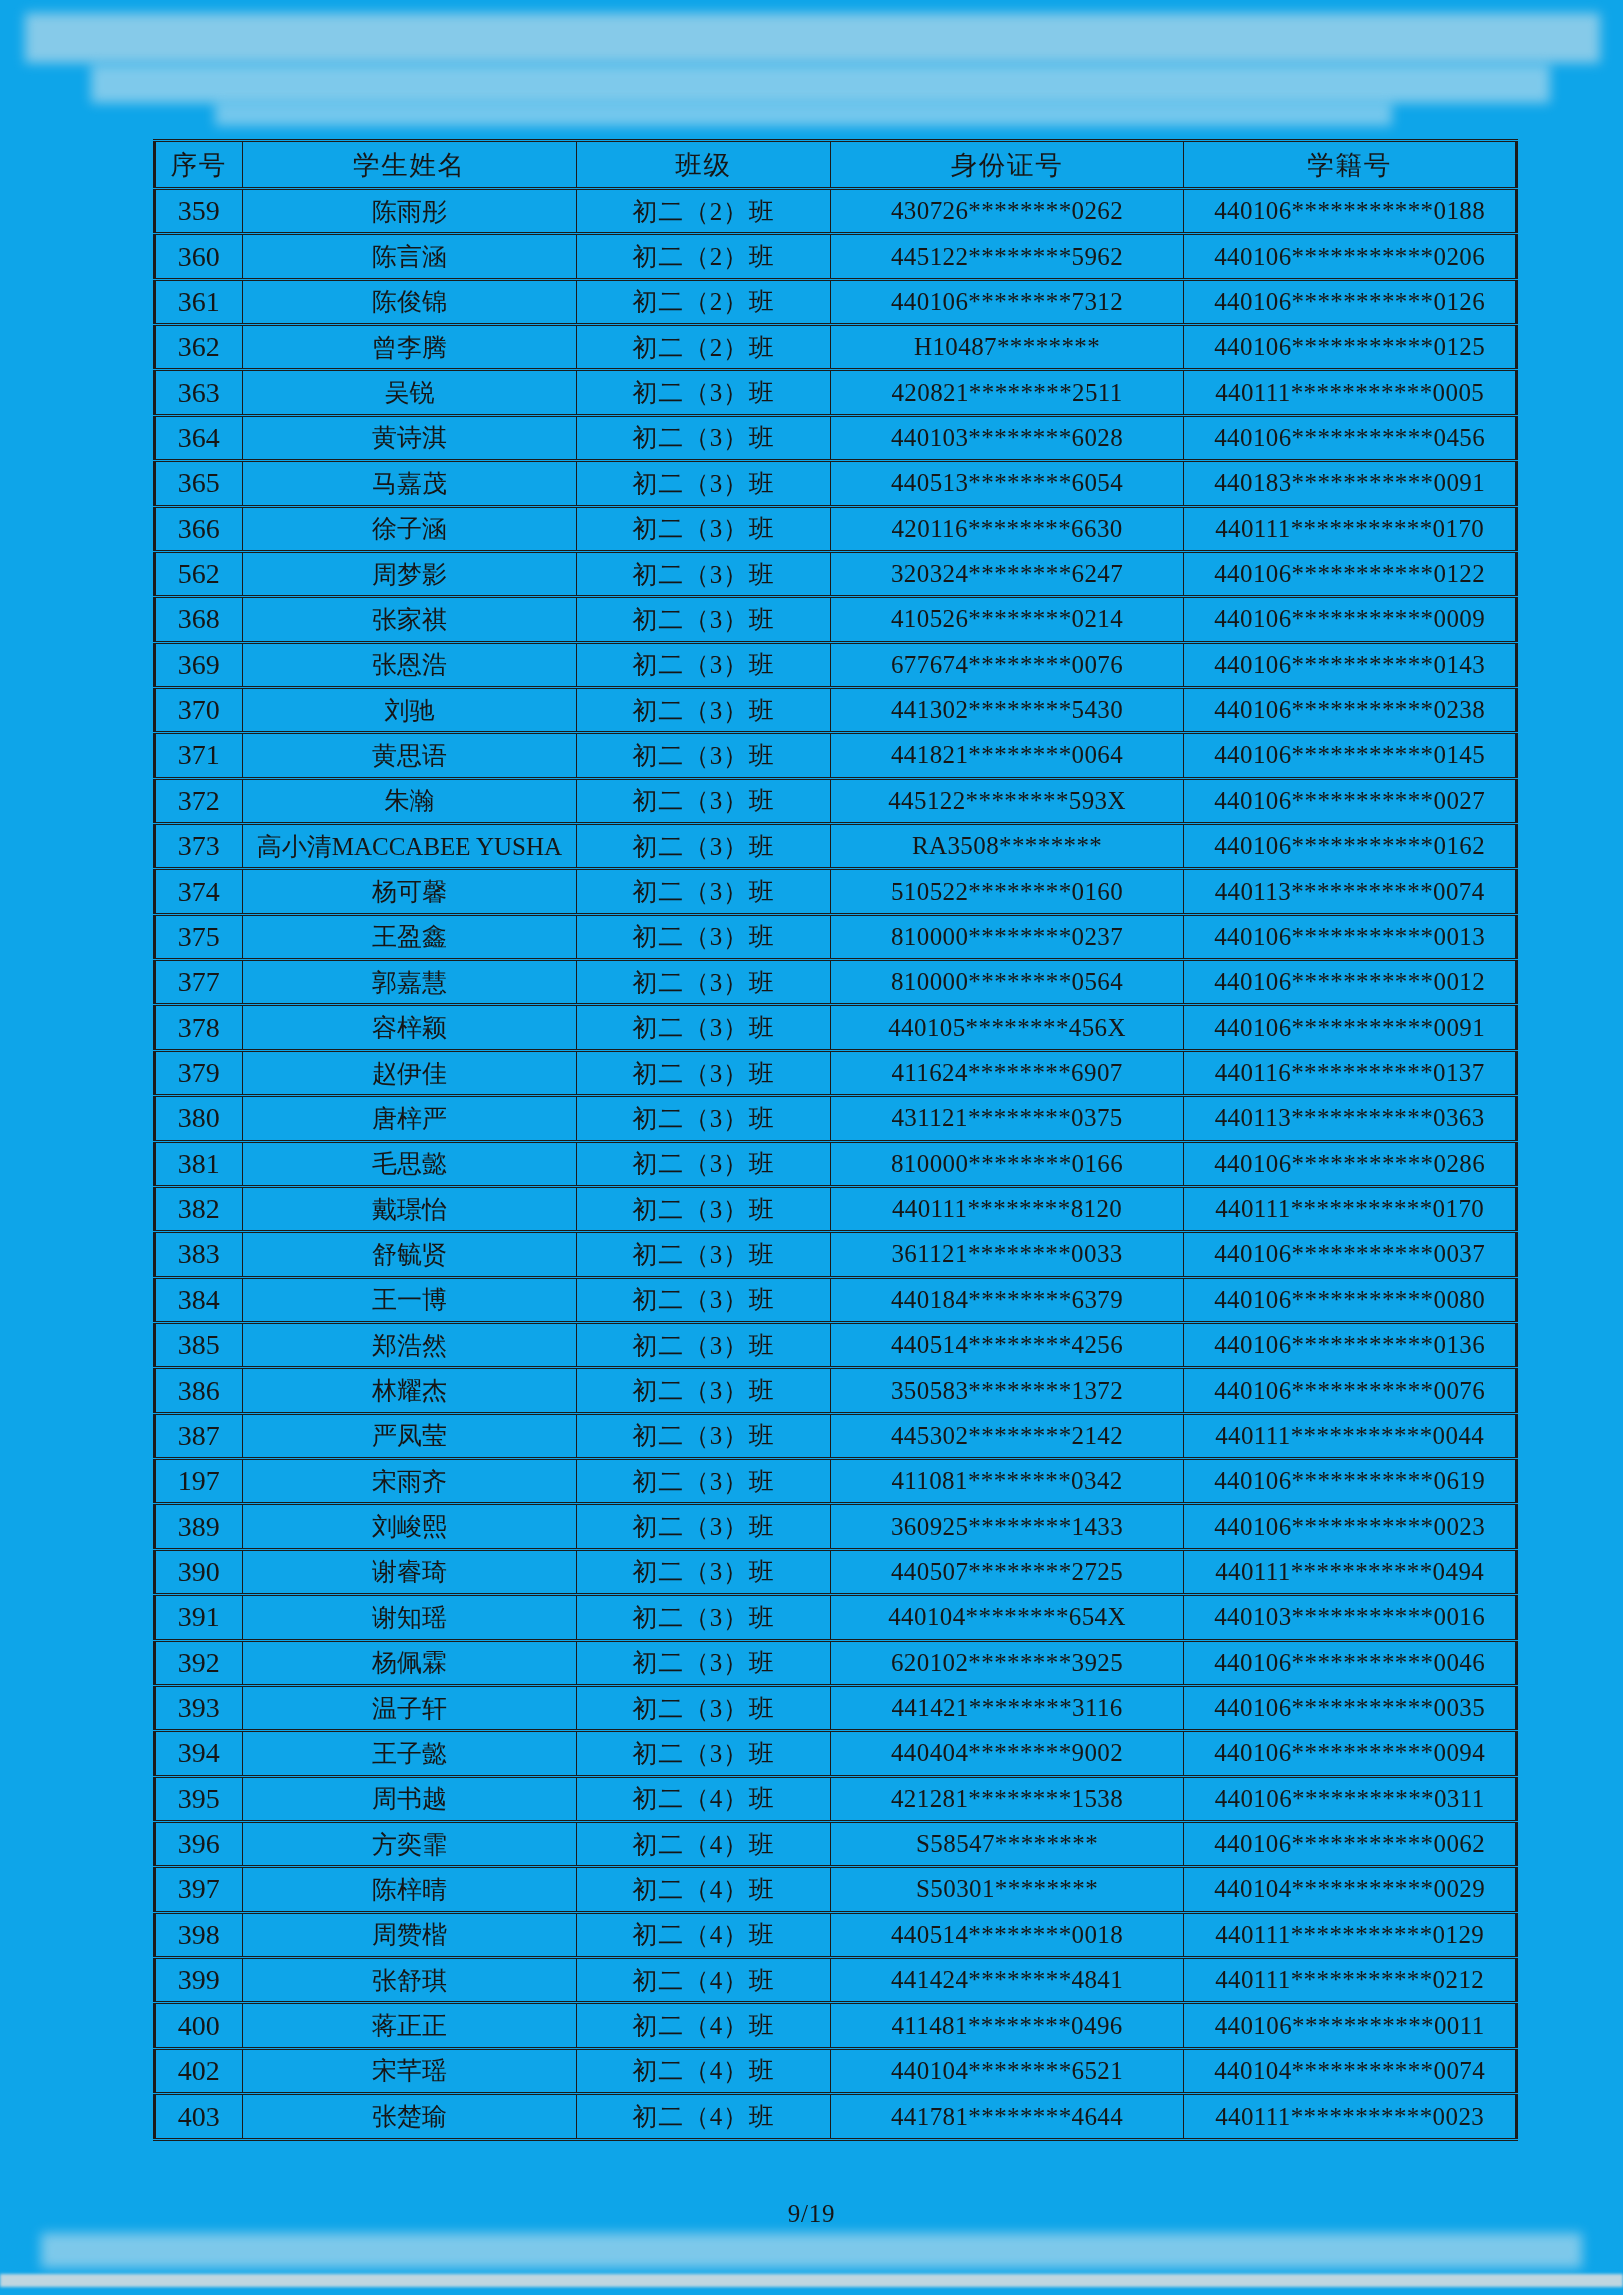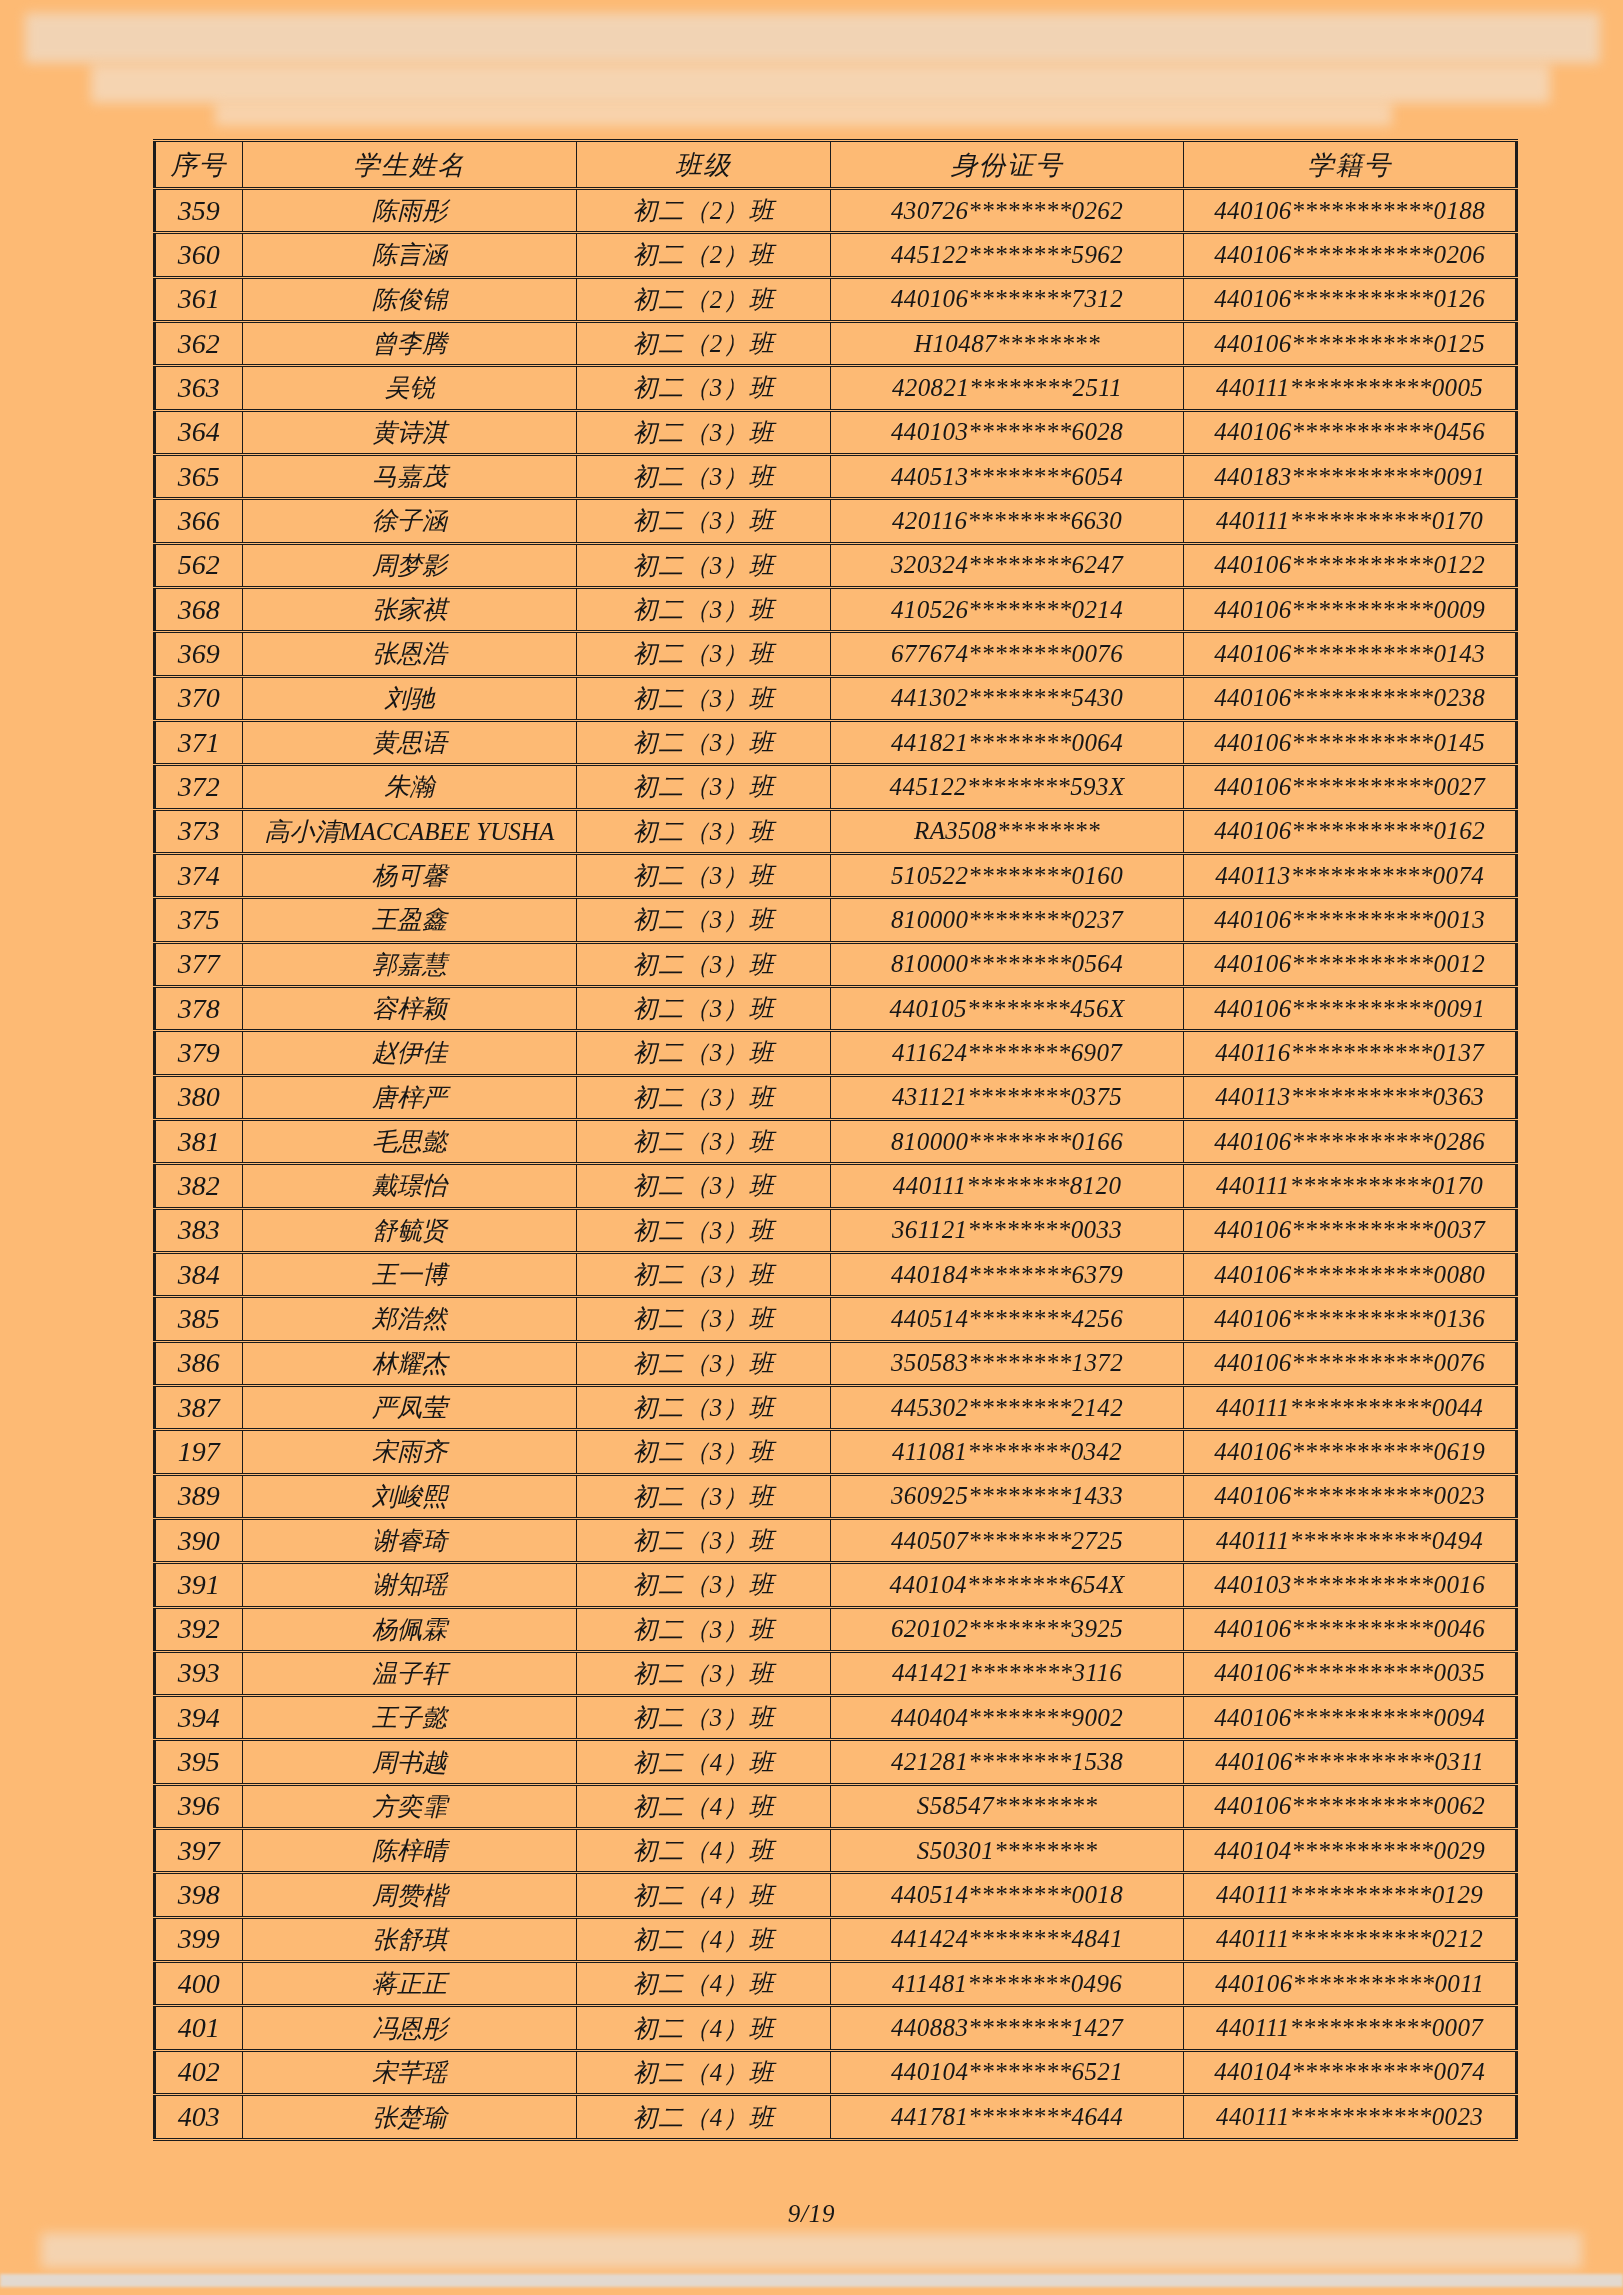--- a/index.html
+++ b/index.html
@@ -11,22 +11,21 @@
     height: 2295px;
     background: #ffffff;
     font-family: "Liberation Serif", "DejaVu Serif", serif;
     color: #161616;
     position: relative;
     overflow: hidden;
   }
   .page {
     position: absolute;
     inset: 0;
-    background: #fdba74;
-    font-style: italic;
+    background: #0ea5e9;
   }
   
   .smudge {
     position: absolute;
     filter: blur(5.8px);
     pointer-events: none;
   }
   .noise-a { top: 13.3px;  left: 25px;  width: 1575px; height: 50px; background: #e9e9e9; opacity: .55; }
   .noise-b { top: 65px;  left: 91px; width: 1459px; height: 38px; background: #eeeeee; opacity: .5; }
   .noise-c { top: 103px; left: 215px; width: 1177px; height: 23px; background: #f1f1f1; opacity: .45; }
@@ -387,27 +386,20 @@
     <td class="c4">440111***********0212</td>
   </tr>
         <tr>
     <td class="c0">400</td>
     <td class="c1">蒋正正</td>
     <td class="c2">初二（4）班</td>
     <td class="c3">411481********0496</td>
     <td class="c4">440106***********0011</td>
   </tr>
         <tr>
-    <td class="c0">401</td>
-    <td class="c1">冯恩彤</td>
-    <td class="c2">初二（4）班</td>
-    <td class="c3">440883********1427</td>
-    <td class="c4">440111***********0007</td>
-  </tr>
-        <tr>
     <td class="c0">402</td>
     <td class="c1">宋芊瑶</td>
     <td class="c2">初二（4）班</td>
     <td class="c3">440104********6521</td>
     <td class="c4">440104***********0074</td>
   </tr>
         <tr>
     <td class="c0">403</td>
     <td class="c1">张楚瑜</td>
     <td class="c2">初二（4）班</td>

